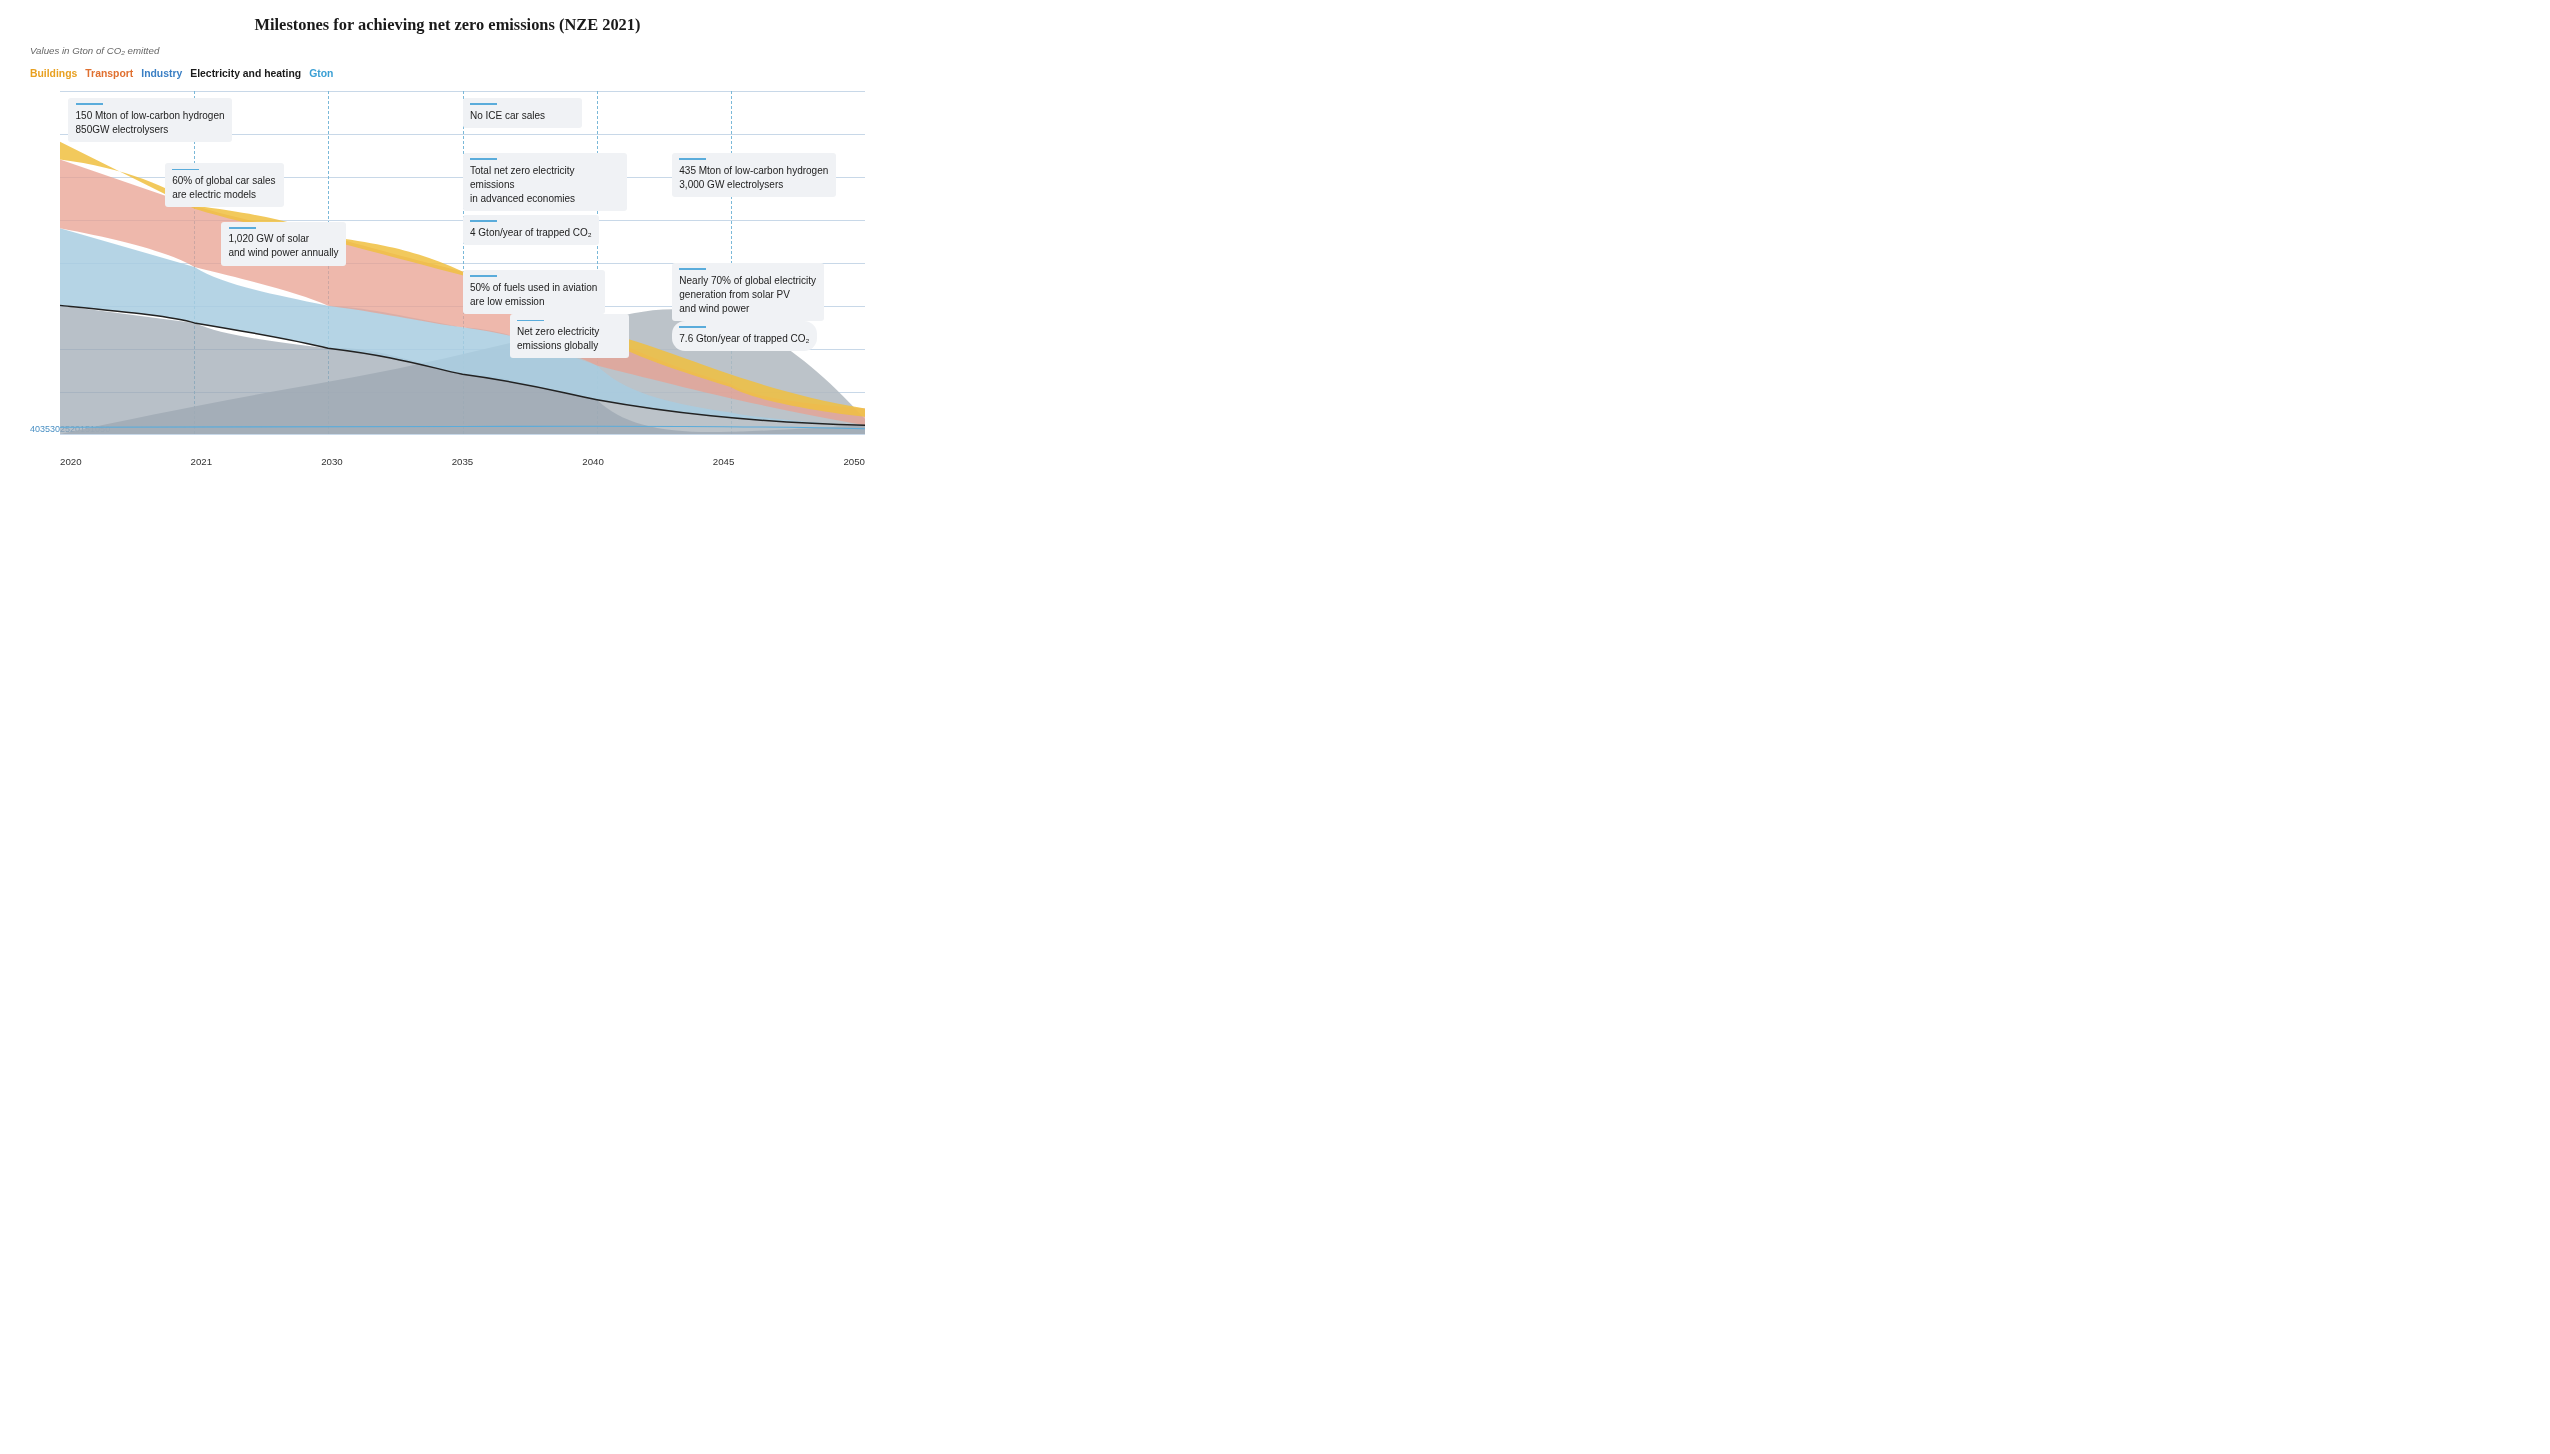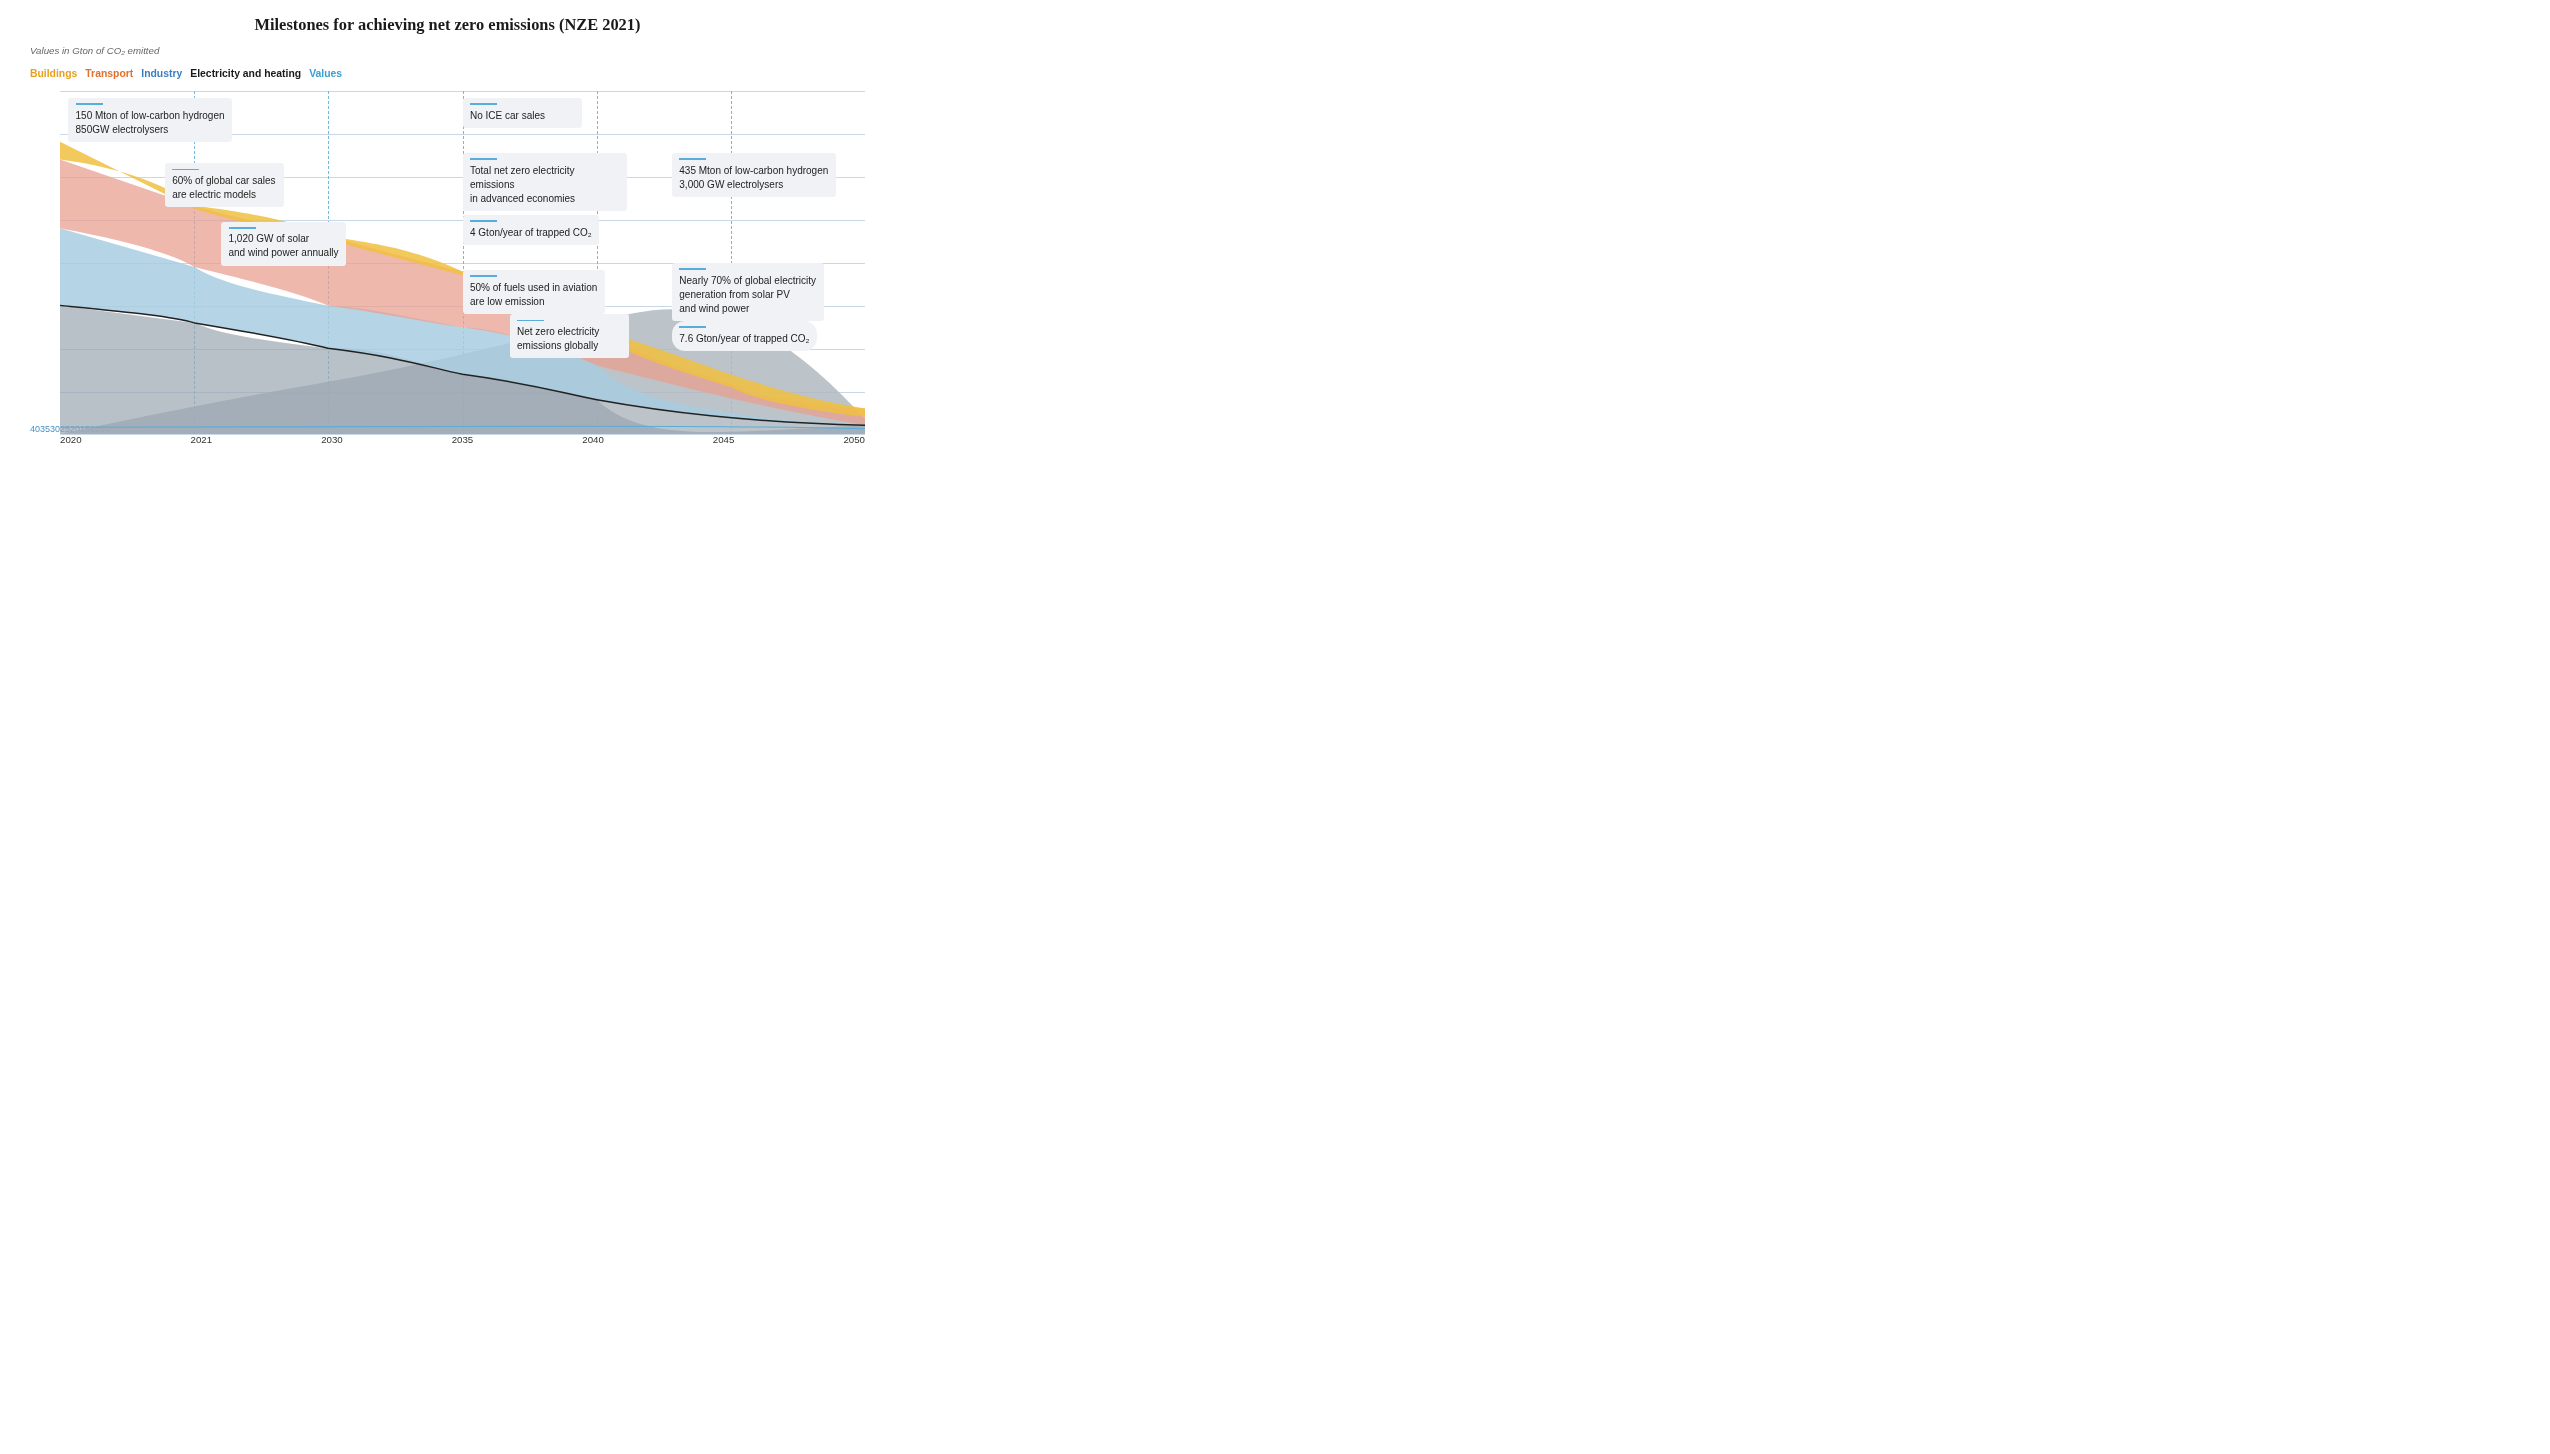--- a/index.html
+++ b/index.html
@@ -65,21 +65,21 @@
     }
     .x-axis {
       position: absolute;
       left: 30px;
       right: 0;
       bottom: 0;
       height: 30px;
       display: flex;
       justify-content: space-between;
       align-items: flex-start;
-      padding-top: 0;
+      padding-top: 22px;
       font-size: 9.7px;
       color: #333;
       font-family: Arial, sans-serif;
     }
     .grid-line {
       position: absolute;
       left: 0;
       right: 0;
       border-top: 0.7px solid #c8d8e8;
     }
@@ -123,21 +123,21 @@
 <div>
   <h1 class="chart-title">Milestones for achieving net zero emissions (NZE 2021)</h1>
 
   <div class="subtitle">Values in Gton of CO₂ emitted</div>
 
   <div class="legend">
     <span class="legend-item" style="color:#e8a020;">Buildings</span>
     <span class="legend-item" style="color:#e07030;">Transport</span>
     <span class="legend-item" style="color:#3a7fc4;">Industry</span>
     <span class="legend-item" style="color:#1a1a1a; font-weight:900;">Electricity and heating</span>
-    <span class="legend-item" style="color:#3a9fd4;">Values</span>
+    <span class="legend-item" style="color:#3a9fd4;">Gton</span>
   </div>
 
   <div class="chart-area">
 
     <div class="y-axis">
       <span>40</span>
       <span>35</span>
       <span>30</span>
       <span>25</span>
       <span>20</span>

